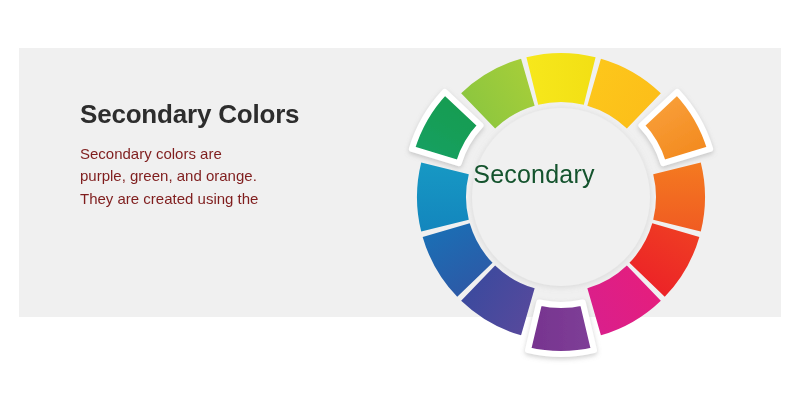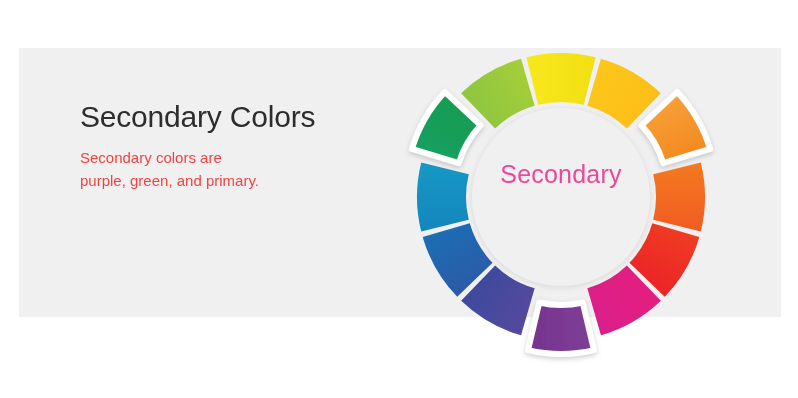--- a/index.html
+++ b/index.html
@@ -27,75 +27,76 @@
     background: #f0f0f0;
   }
   #text-block {
     position: absolute;
     left: 80px;
     top: 100px;
     width: 270px;
   }
   #page-title {
     margin: 0 0 14px 0;
-    font-size: 30px;
-    font-weight: normal;
+    font-size: 26px;
+    font-weight: bold;
     color: #2d2d2d;
     letter-spacing: -0.2px;
     line-height: 1.1;
   }
   #body-text {
     margin: 0;
     font-size: 15px;
-    color: #ef4444;
+    color: #7f1d1d;
     line-height: 1.5;
   }
   #body-text .line {
     display: block;
   }
   #wheel-wrap {
     position: absolute;
     left: 0;
     top: 0;
     width: 798px;
     height: 398px;
   }
   #wheel-svg {
     display: block;
     width: 798px;
     height: 398px;
   }
   #center-label {
     position: absolute;
-    left: 461px;
+    left: 434px;
     top: 160px;
     width: 200px;
     text-align: center;
     font-size: 25px;
-    color: #ec4899;
+    color: #14532d;
     line-height: 1.18;
     pointer-events: none;
     letter-spacing: 0.2px;
   }
   #center-label .cl-line {
     display: block;
   }
 </style>
 </head>
 <body>
 
 <div id="stage">
 
   <div id="panel"></div>
 
   <div id="text-block">
     <h1 id="page-title">Secondary Colors</h1>
     <p id="body-text">
         <span class="line">Secondary colors are</span>
-        <span class="line">purple, green, and primary.</span>
+        <span class="line">purple, green, and orange.</span>
+        <span class="line">They are created using the</span>
       </p>
   </div>
 
   <div id="wheel-wrap">
     <svg id="wheel-svg" viewBox="0 0 798 398" xmlns="http://www.w3.org/2000/svg">
       <defs id="wheel-defs">
           <filter id="popShadow" x="-40%" y="-40%" width="180%" height="180%">
             <feDropShadow dx="0" dy="2" stdDeviation="2.6" flood-color="#8a8a8a" flood-opacity="0.42"></feDropShadow>
           </filter>
           <filter id="hubShadow" x="-35%" y="-35%" width="170%" height="170%">

